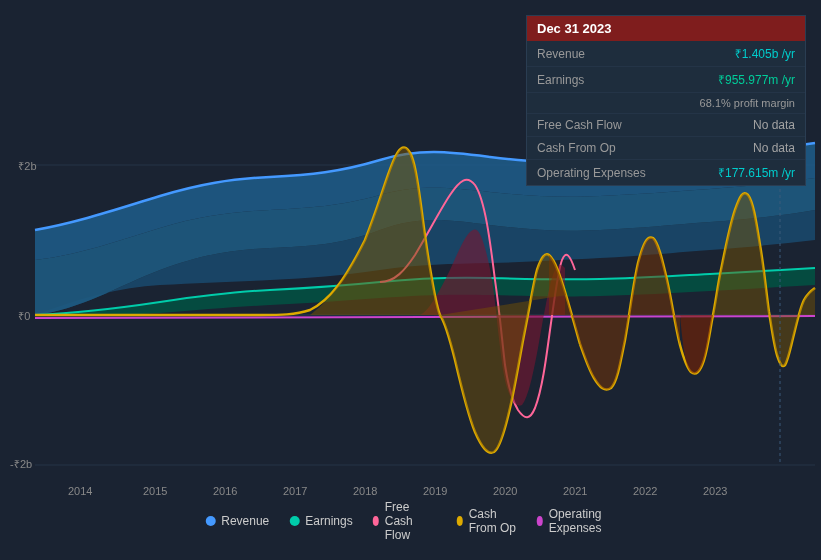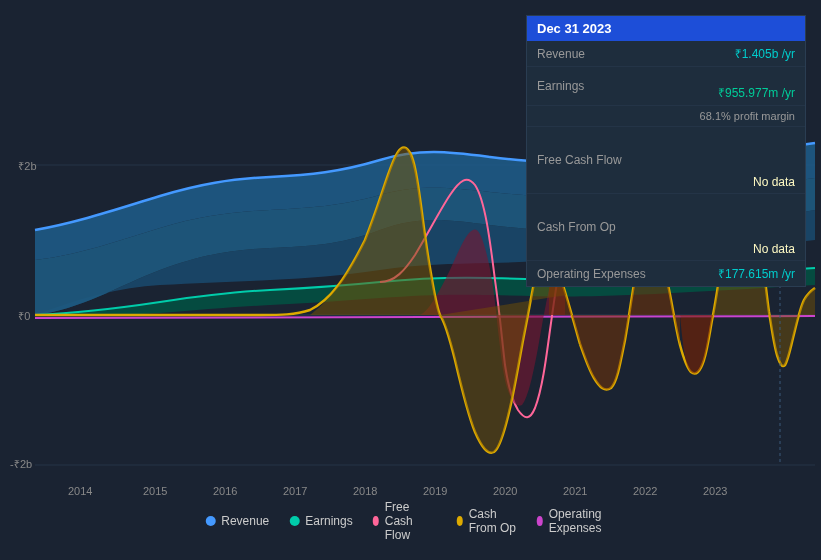--- a/index.html
+++ b/index.html
@@ -24,21 +24,21 @@
       right: 15px;
       background: #1e2d3d;
       border: 1px solid #2a3d52;
       color: #ccc;
       font-size: 12px;
       min-width: 280px;
       z-index: 10;
     }
 
     #tooltip-title {
-      background: #1d4ed8;
+      background: #7f1d1d;
       padding: 5px 10px;
       color: #fff;
       font-weight: bold;
       font-size: 13px;
     }
 
     .tooltip-row {
       display: flex;
       justify-content: space-between;
       align-items: center;
@@ -49,22 +49,22 @@
 
     .tooltip-label {
       color: #999;
       min-width: 110px;
     }
 
     .tooltip-value {
       color: #ccc;
     }
     .tooltip-value.cyan { color: #00cccc; }
-    .tooltip-value.green { color: #00cc99; margin-top: 13px; }
-    .tooltip-value.nodata { color: #fef9c3; margin-top: 44px; }
+    .tooltip-value.green { color: #00cc99; }
+    .tooltip-value.nodata { color: #a3a3a3; }
 
     #legend {
       position: absolute;
       bottom: 18px;
       left: 50%;
       transform: translateX(-50%);
       display: flex;
       gap: 20px;
       align-items: center;
     }

